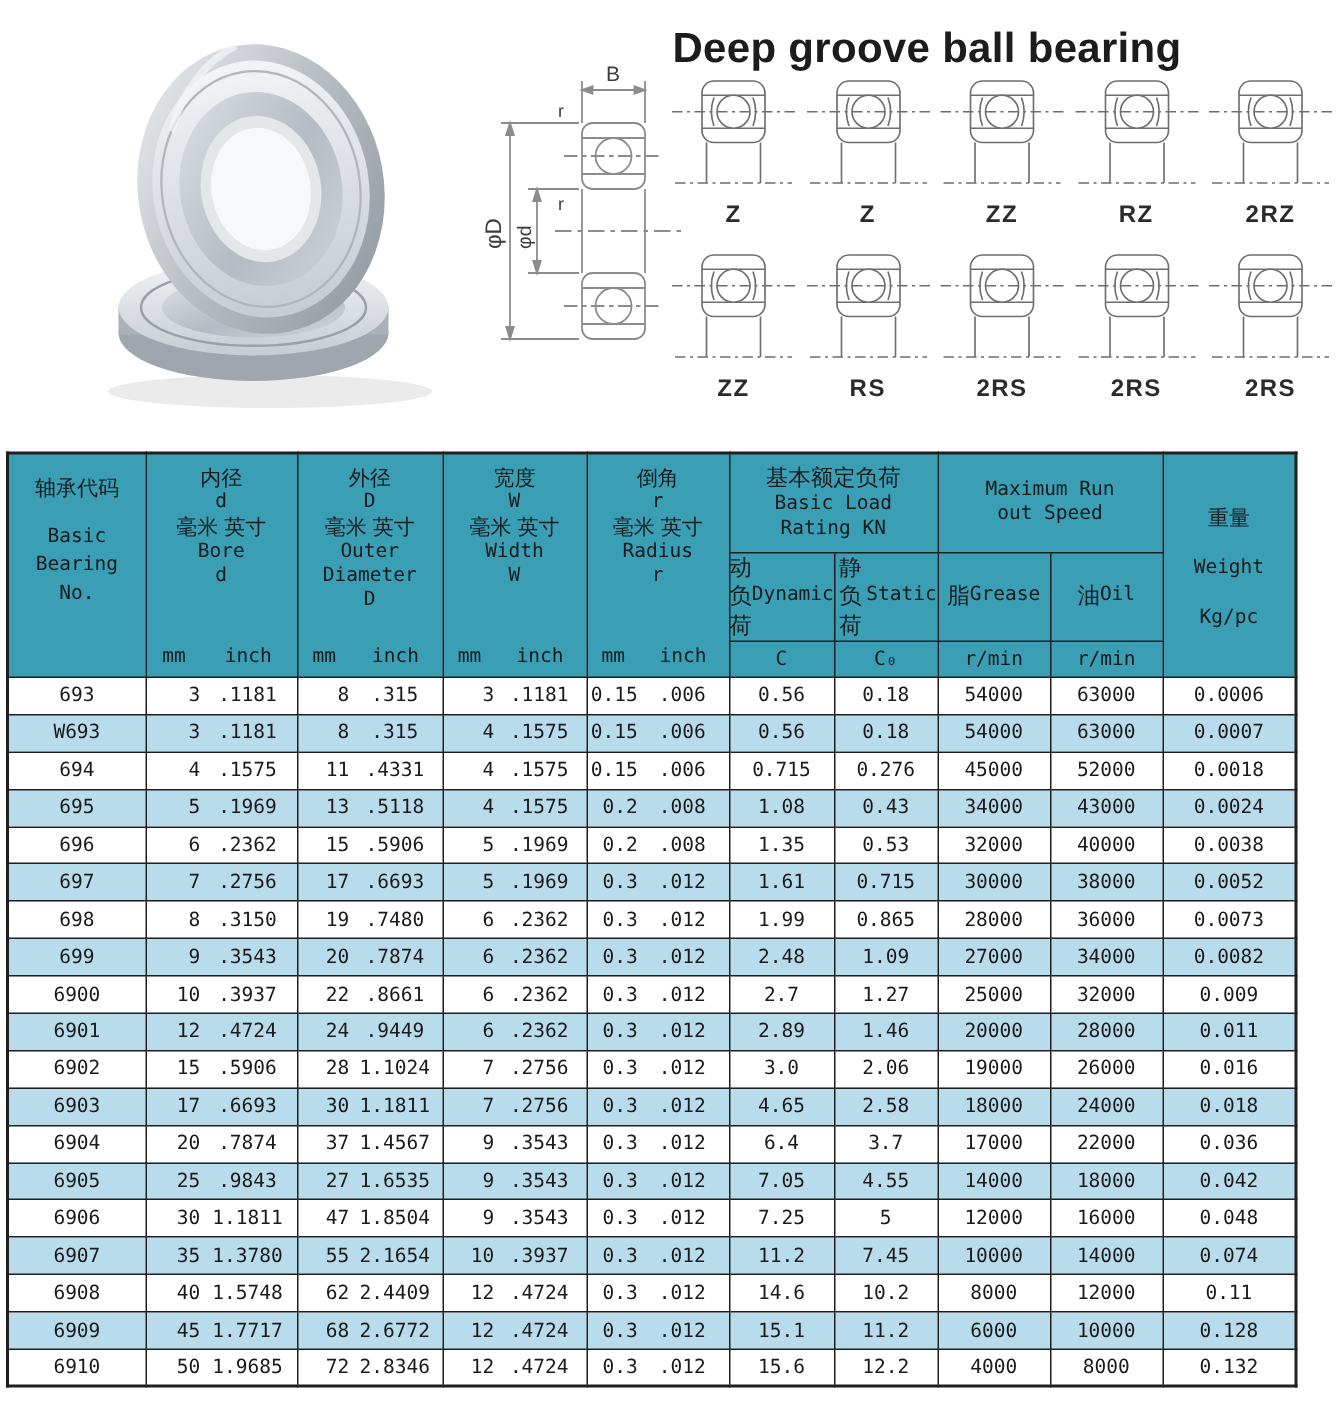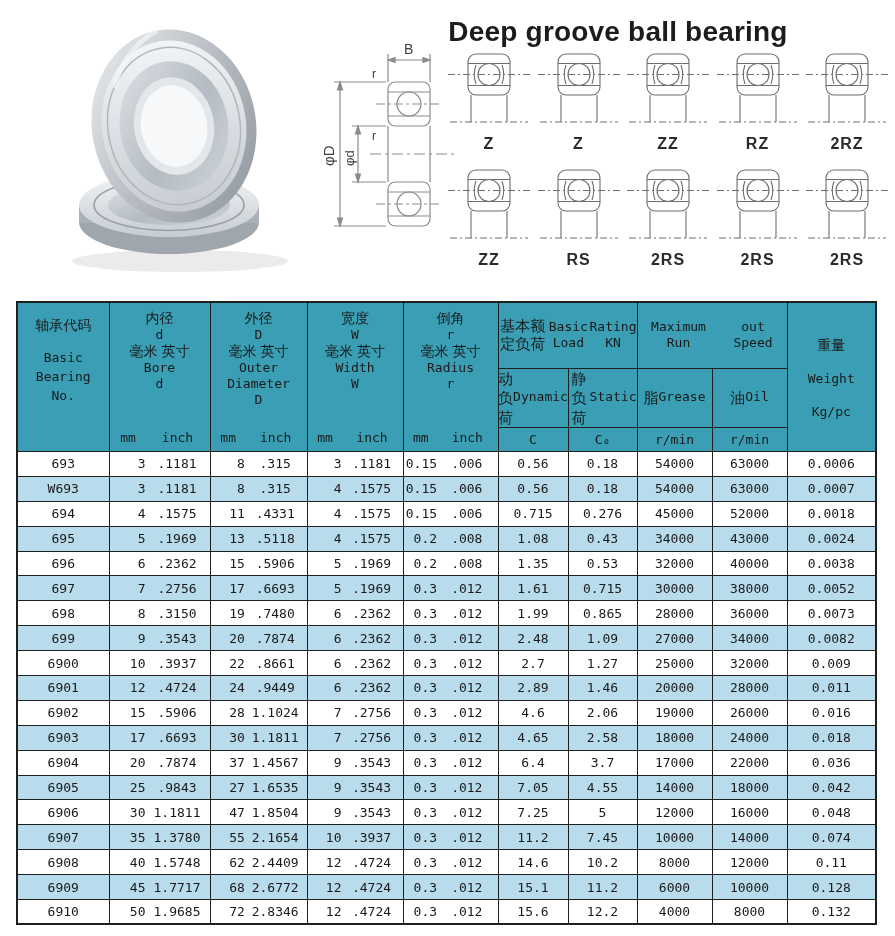--- a/index.html
+++ b/index.html
@@ -23,39 +23,39 @@
     font-size:28px;font-weight:700;letter-spacing:0.2px;color:#1c1c1c;
   }
   .diag-row{position:absolute;left:446px;width:444px;display:flex;justify-content:space-between;}
   .diag-row.r1{top:50px;}
   .diag-row.r2{top:166px;}
   .diag{width:86px;display:flex;flex-direction:column;align-items:center;}
   .diag svg{display:block;}
   .diag-label{margin-top:1px;font-size:16px;font-weight:600;letter-spacing:1px;color:#2b2b2b;}
   
   table.spec{
-    position:absolute;left:16px;top:301px;width:861px;
+    position:absolute;left:4px;top:301px;width:861px;
     border-collapse:collapse;table-layout:fixed;
     font-family:"DejaVu Sans Mono","Liberation Mono",monospace;
     font-size:13px;color:var(--table_text);
   }
   table.spec th,table.spec td{border:1px solid var(--grid_border);}
   table.spec{border:2px solid var(--grid_border);}
   thead th{background:var(--header_bg);font-weight:400;vertical-align:middle;padding:0;}
   tr.h-r1{height:66px;} tr.h-r2{height:56px;} tr.h-r3{height:24px;}
   .hc{display:flex;flex-direction:column;align-items:center;height:146px;padding:6px 0 4px 0;line-height:1.22;}
   .hc .zh{font-size:14px;font-family:"Liberation Sans",sans-serif;}
   .hc .en{font-size:13px;}
   .hc .units{margin-top:auto;display:flex;width:100%;font-size:13px;}
   .hc .units span:first-child{flex:0 0 40%;text-align:center;padding-right:3px;}
   .hc .units span:last-child{flex:1;text-align:center;padding-right:4px;}
   .hc-bearing{justify-content:flex-start;padding-top:13px;}
   .hc-bearing .en-block{margin-top:15px;display:flex;flex-direction:column;align-items:center;line-height:1.45;}
   .hc-weight{justify-content:center;gap:17px;}
-  .h-group .g{display:flex;flex-direction:row;align-items:center;justify-content:center;height:100%;line-height:1.25;}
+  .h-group .g{display:flex;flex-direction:column;align-items:center;justify-content:center;height:100%;line-height:1.25;}
   .h-group .g .zh{font-size:15px;font-family:"Liberation Sans",sans-serif;}
   .h-sub .g2{display:flex;flex-direction:row;align-items:center;justify-content:center;height:100%;line-height:1.3;}
   .h-sub .zh{font-size:15px;font-family:"Liberation Sans",sans-serif;}
   tbody td{height:24.9px;text-align:center;vertical-align:middle;background:#fff;padding:0;}
   tbody tr.alt td{background:var(--row_alt_bg);}
   td .dim{display:flex;width:100%;}
   td .dim .mmv{flex:0 0 40%;text-align:right;padding-right:4px;}
   td .dim .inv{flex:1;text-align:center;padding-right:5px;}
 </style>
 </head>
@@ -797,21 +797,21 @@
             <span class="mmv">7</span>
             <span class="inv">.2756</span>
           </div>
     </td>
     <td>
       <div class="dim">
             <span class="mmv">0.3</span>
             <span class="inv">.012</span>
           </div>
     </td>
-    <td>4.6</td>
+    <td>3.0</td>
     <td>2.06</td>
     <td>19000</td>
     <td>26000</td>
     <td>0.016</td>
   </tr>
       <tr class="alt">
     <td>6903</td>
     <td>
       <div class="dim">
             <span class="mmv">17</span>

